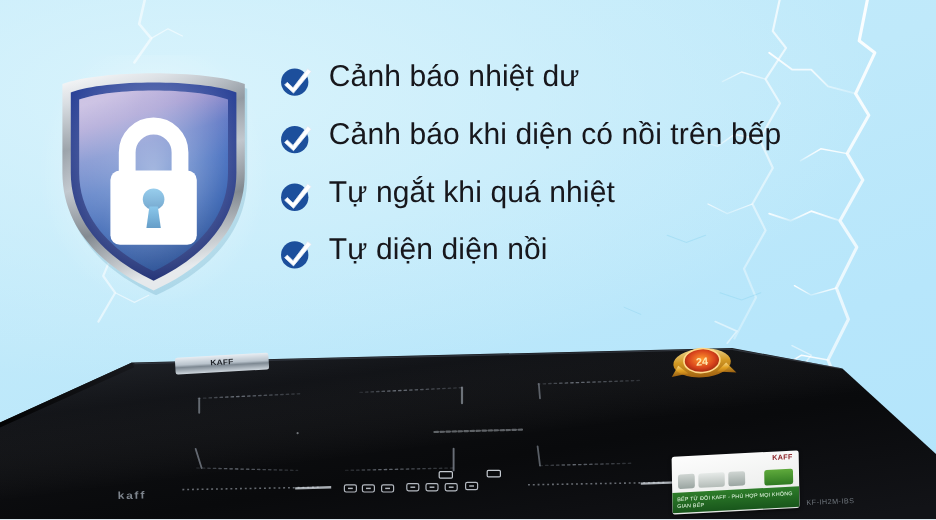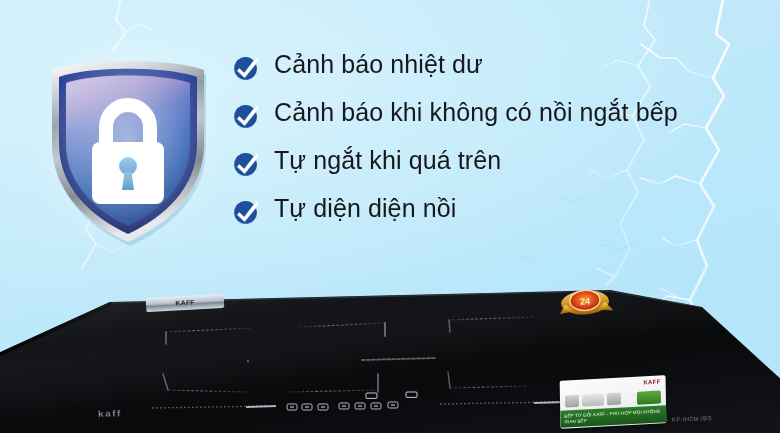--- a/index.html
+++ b/index.html
@@ -288,31 +288,31 @@
       <span class="feature-text">Cảnh báo nhiệt dư</span>
     </div>
 
     <div class="feature-row">
       <span class="check-icon">
         <svg width="30" height="30" viewBox="0 0 30 30" aria-hidden="true">
           <circle cx="13.6" cy="16.4" r="11.4" fill="#1c4f9c"></circle>
           <path d="M7.4 16.6 L12.2 21.2 L24.4 5.2 L27.4 7.6 L12.6 25.6 L5.2 18.8 Z" fill="#ffffff" stroke="#dfe8f3" stroke-width=".7"></path>
         </svg>
       </span>
-      <span class="feature-text">Cảnh báo khi không có nồi ngắt bếp</span>
+      <span class="feature-text">Cảnh báo khi diện có nồi trên bếp</span>
     </div>
 
     <div class="feature-row">
       <span class="check-icon">
         <svg width="30" height="30" viewBox="0 0 30 30" aria-hidden="true">
           <circle cx="13.6" cy="16.4" r="11.4" fill="#1c4f9c"></circle>
           <path d="M7.4 16.6 L12.2 21.2 L24.4 5.2 L27.4 7.6 L12.6 25.6 L5.2 18.8 Z" fill="#ffffff" stroke="#dfe8f3" stroke-width=".7"></path>
         </svg>
       </span>
-      <span class="feature-text">Tự ngắt khi quá trên</span>
+      <span class="feature-text">Tự ngắt khi quá nhiệt</span>
     </div>
 
     <div class="feature-row">
       <span class="check-icon">
         <svg width="30" height="30" viewBox="0 0 30 30" aria-hidden="true">
           <circle cx="13.6" cy="16.4" r="11.4" fill="#1c4f9c"></circle>
           <path d="M7.4 16.6 L12.2 21.2 L24.4 5.2 L27.4 7.6 L12.6 25.6 L5.2 18.8 Z" fill="#ffffff" stroke="#dfe8f3" stroke-width=".7"></path>
         </svg>
       </span>
       <span class="feature-text">Tự diện diện nồi</span>

